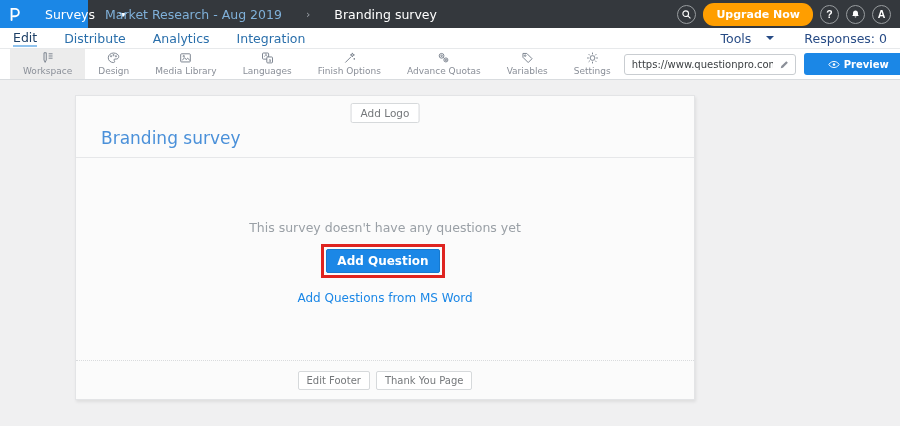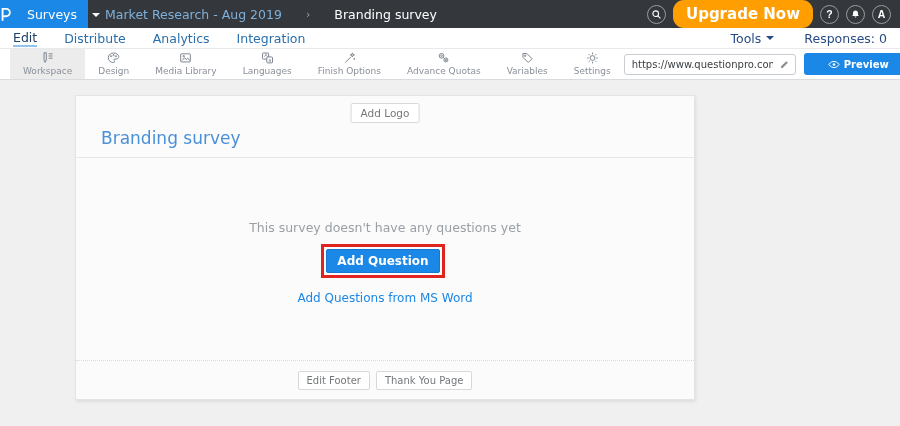--- a/index.html
+++ b/index.html
@@ -1,37 +1,37 @@
 <!DOCTYPE html>
 <html><head>
 <meta charset="utf-8">
 <style>
   * { margin:0; padding:0; box-sizing:border-box; }
   html,body { width:900px; height:426px; overflow:hidden; }
   body { font-family:"DejaVu Sans","Liberation Sans",sans-serif; background:#f0f0f1; }
 
   
   .topbar { height:28px; background:#34383d; display:flex; align-items:center; }
-  .logo-area { width:88px; height:28px; background:#1b87e6; display:flex; align-items:center; gap:15px; cursor:pointer; }
+  .logo-area { width:88px; height:28px; background:#1b87e6; display:flex; align-items:center; gap:24px; padding-left:9px; cursor:pointer; }
   .logo-area .app-label { color:#fff; font-size:12.5px; }
   .caret-down { width:0; height:0; border-left:4px solid transparent; border-right:4px solid transparent; border-top:4px solid #fff; margin-top:1px; }
   .breadcrumb { display:flex; align-items:center; margin-left:17px; font-size:12.5px; gap:24px; }
   .crumb-parent { color:#7fb0d9; cursor:pointer; }
   .crumb-sep { color:#9aa0a6; font-size:11px; }
   .crumb-current { color:#ffffff; }
   .topbar-right { margin-left:auto; display:flex; align-items:center; gap:7px; padding-right:9px; }
   .circle-btn { width:19px; height:19px; border:1px solid #989c9f; border-radius:50%; background:transparent; color:#fff; font-size:10.5px; font-weight:bold; display:flex; align-items:center; justify-content:center; cursor:pointer; flex:0 0 auto; }
-  .upgrade-btn { background:#ff9e00; border:none; color:#fff; font-family:inherit; font-size:15px; font-weight:bold; border-radius:11px; padding:5px 13px; cursor:pointer; }
+  .upgrade-btn { background:#ff9e00; border:none; color:#fff; font-family:inherit; font-size:11px; font-weight:bold; border-radius:11px; padding:5px 13px; cursor:pointer; }
 
   
   .navbar { height:21px; background:#fff; border-bottom:1px solid #e7e9eb; display:flex; align-items:center; padding:0 13px; font-size:12.5px; }
   .nav-tab { color:#2a6fab; margin-right:27px; cursor:pointer; }
   .nav-tab.active { color:#1d3f66; border-bottom:2px solid #90c3ee; }
   .nav-right { margin-left:auto; display:flex; align-items:center; gap:30px; color:#274b85; }
-  .tools-menu { display:flex; align-items:center; gap:5px; cursor:pointer; }
+  .tools-menu { display:flex; align-items:center; gap:15px; cursor:pointer; }
   .caret-down-dark { width:0; height:0; border-left:4px solid transparent; border-right:4px solid transparent; border-top:4px solid #274b85; }
 
   
   .toolbar { height:31px; background:#fff; border-bottom:1px solid #d9dcdf; display:flex; align-items:stretch; padding-left:10px; box-shadow:0 1px 2px rgba(0,0,0,.05); }
   .tool-item { display:flex; flex-direction:column; align-items:center; justify-content:center; padding:1px 13px 2px; cursor:pointer; }
   .tool-item.active { background:#ececec; }
   .tool-item svg { display:block; }
   .tool-label { font-size:9px; color:#8a8f98; margin-top:1px; white-space:nowrap; }
   .toolbar-right { margin-left:auto; display:flex; align-items:center; gap:8px; padding-right:9px; }
   .url-box { display:flex; align-items:center; border:1px solid #c9cdd1; border-radius:3px; height:21px; background:#fff; }

